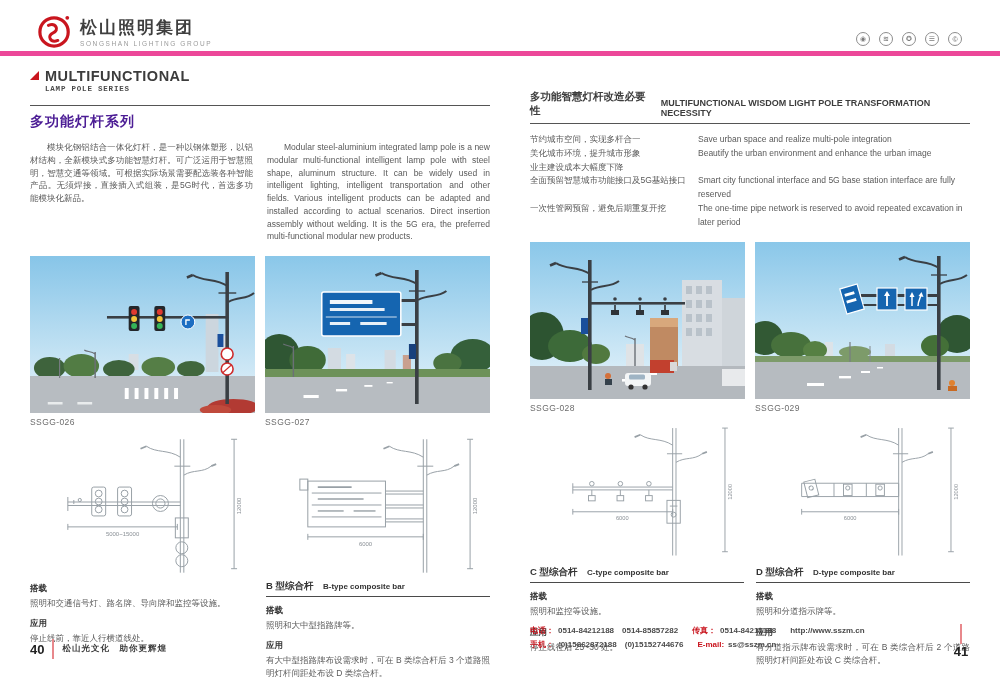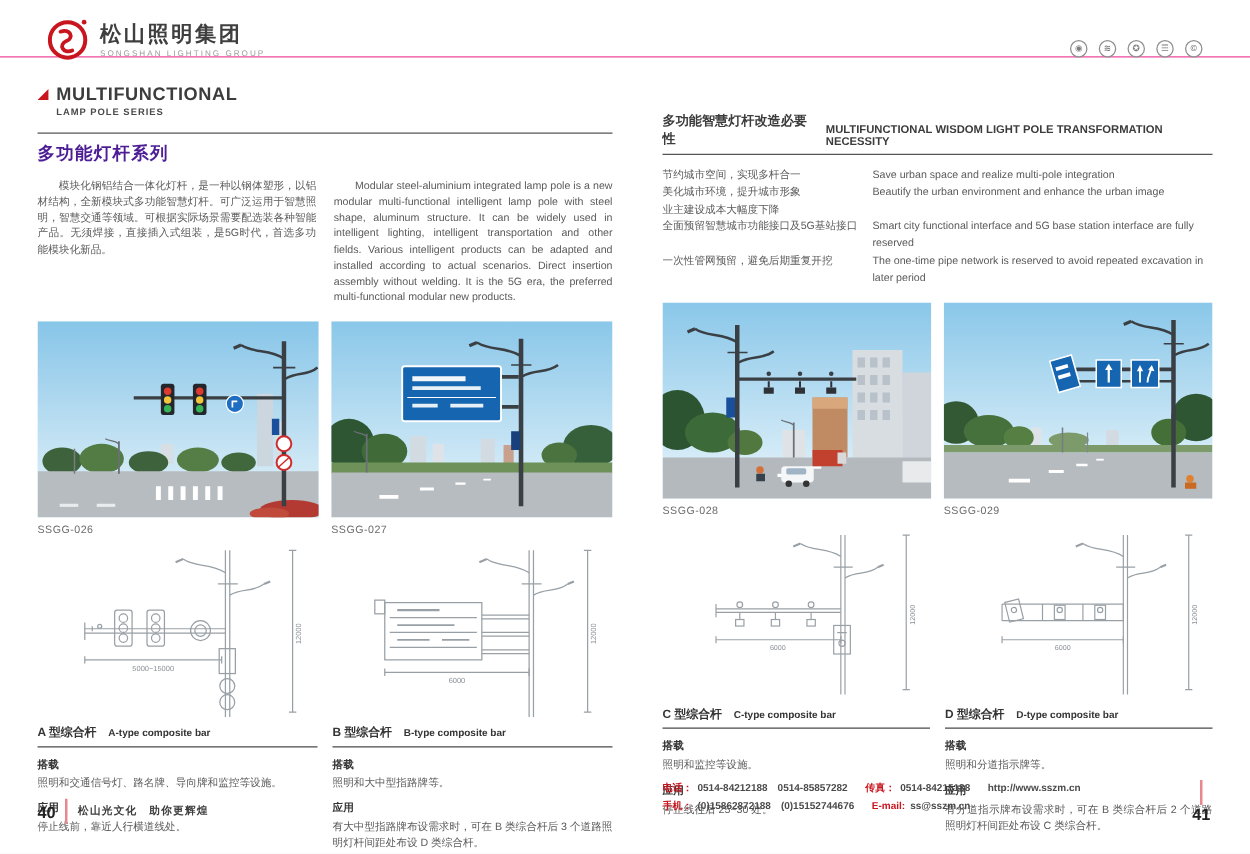--- a/index.html
+++ b/index.html
@@ -3,37 +3,37 @@
 <meta charset="utf-8">
 <style>
   * { margin:0; padding:0; box-sizing:border-box; }
   html,body { width:1000px; height:683px; }
   body {
     position:relative; width:1000px; height:683px; background:#ffffff;
     font-family:"Liberation Sans","DejaVu Sans",sans-serif; color:#4a4a4a;
     outline:1px solid #ececec; overflow:hidden;
   }
   
-  .hdr { position:absolute; left:0; top:0; width:1000px; height:46px; border-bottom:1px solid #ec4899;padding-left:36px; }
+  .hdr { position:absolute; left:0; top:0; width:1000px; height:56px; border-bottom:5px solid #ec4899;padding-left:36px; }
   .brand { position:absolute; left:38px; top:14px; display:flex; align-items:center; }
   .brand-mark { width:34px; height:34px; margin-right:8px; }
   .brand-txt .cn { font-size:17px; font-weight:700; color:#3f3f3f; letter-spacing:2px; }
   .brand-txt .en { font-size:6.5px; color:#9a9a9a; letter-spacing:1.6px; margin-top:1px; }
   .certs { position:absolute; right:38px; top:32px; display:flex; gap:9px; }
   .cert { width:14px; height:14px; border:1px solid #8d8d8d; border-radius:50%;
           color:#7c7c7c; font-size:7px; font-weight:700; display:flex; align-items:center; justify-content:center; background:#fff; }
   
   .page-left  { position:absolute; left:30px;  top:68px; width:460px; }
   .page-right { position:absolute; left:530px; top:90px; width:440px; }
   
   .series-head { border-bottom:1px solid #555; padding-bottom:12px; position:relative; }
   .tri { position:absolute; left:0; top:3px; width:9px; height:9px; background:#c9151e;
          clip-path:polygon(0 100%,100% 0,100% 100%); }
   .series-en  { margin-left:15px; font-size:14.5px; font-weight:700; color:#3c3c3c; letter-spacing:0.5px; }
-  .series-sub { margin-left:15px; font-size:7.5px; font-weight:700; color:#4a4a4a; letter-spacing:0.8px; margin-top:1px; }
+  .series-sub { margin-left:15px; font-size:7.5px; font-weight:700; color:#4a4a4a; letter-spacing:0.8px; margin-top:1px;font-family:Liberation Mono, monospace; }
   .series-cn  { font-size:14px; font-weight:700; color:#4c1d95; margin-top:7px; letter-spacing:1px; }
   
   .intro { display:flex; gap:14px; margin-top:10px; }
   .intro p { flex:1; font-size:8.5px; line-height:1.5; color:#5a5a5a; text-align:justify; text-indent:2em; }
   
   .nec-head { border-bottom:1px solid #555; padding-bottom:5px; display:flex; align-items:flex-end; gap:10px; }
   .nec-cn { font-size:10.5px; font-weight:700; color:#3c3c3c; }
   .nec-en { font-size:9px; font-weight:700; color:#3c3c3c; }
   .nec-list { margin-top:9px; }
   .nec-row { display:flex; font-size:8.5px; line-height:1.62; color:#5a5a5a; }
@@ -287,24 +287,20 @@
             <line x1="202" y1="138" x2="208" y2="138"></line>
         </g>
         <text class="dim" x="100" y="115" text-anchor="middle">6000</text>
         <text class="dim" x="212" y="75" text-anchor="middle" transform="rotate(-90 212 75)">12000</text>
       </svg>
     </div>
   </div>
 
   <div class="caps">
     <div class="cap">
-      <div class="cap-title">
-        <span class="t-cn">A 型综合杆</span>
-        <span class="t-en">A-type composite bar</span>
-      </div>
       <h4>搭载</h4>
       <p>照明和交通信号灯、路名牌、导向牌和监控等设施。</p>
       <h4>应用</h4>
       <p>停止线前，靠近人行横道线处。</p>
     </div>
     <div class="cap">
       <div class="cap-title">
         <span class="t-cn">B 型综合杆</span>
         <span class="t-en">B-type composite bar</span>
       </div>

